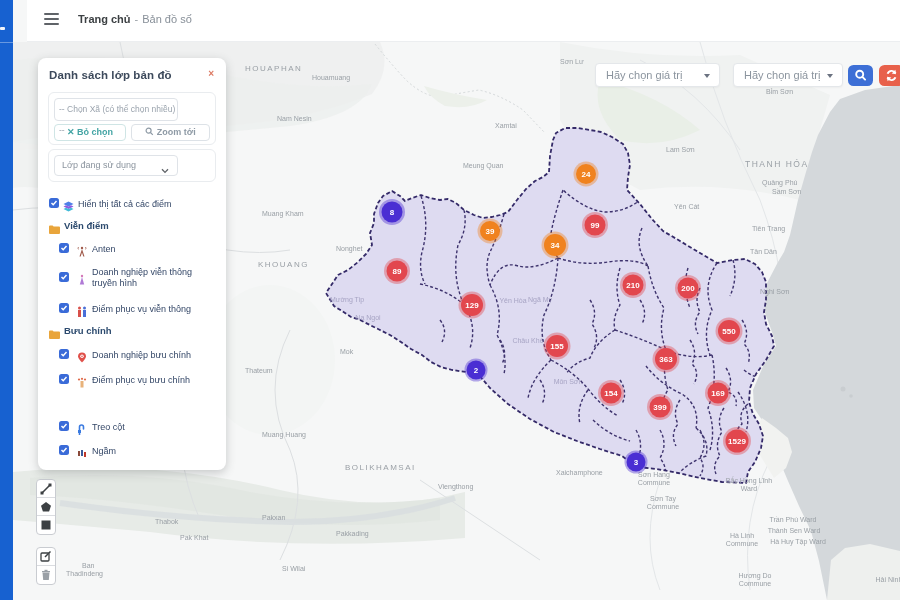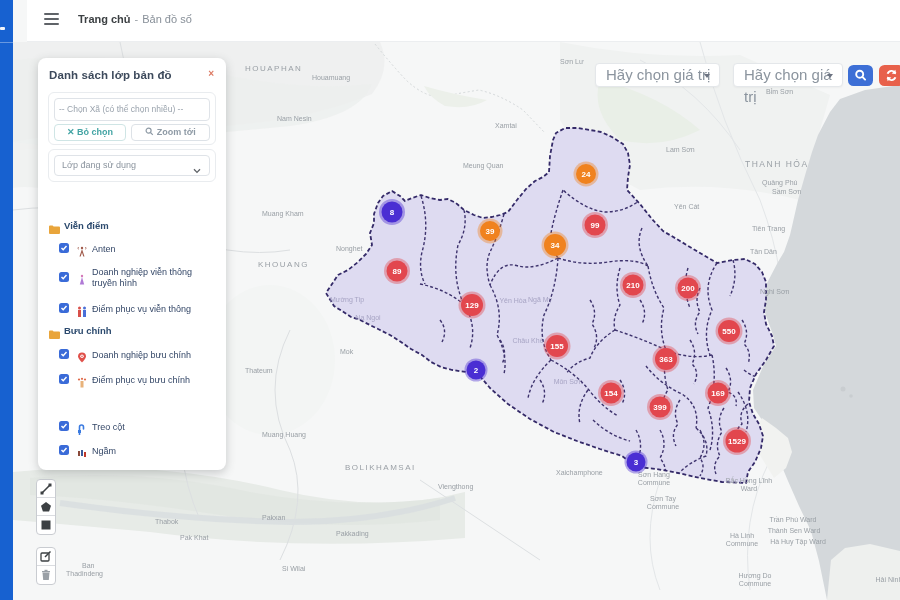--- a/index.html
+++ b/index.html
@@ -11,37 +11,37 @@
 #topbar { position:absolute; left:13px; top:0; width:887px; height:42px; background:#ffffff; border-bottom:1px solid #eceef0; z-index:25;margin-left:14px; }
 .burger { position:absolute; left:17px; top:13px; width:15px; height:12px; }
 .burger div { height:2px; background:#5f6368; margin-bottom:3px; border-radius:1px; }
 .crumb { position:absolute; left:51px; top:13px; font-size:11px; color:#3c4043; font-weight:bold; }
 .crumb .sep { color:#9aa0a6; font-weight:normal; padding:0 4px; }
 .crumb .sub { color:#878f98; font-weight:normal; }
 #mapsvg { position:absolute; left:0; top:0; z-index:1; }
 
 
 .tsel { position:absolute; height:24px; background:#fff; border:1px solid #e4e7ea; border-radius:4px; z-index:10;
-  font-size:15px; color:#8b949e; line-height:22px; padding-left:10px; box-shadow:0 1px 2px rgba(0,0,0,0.04);}
+  font-size:11px; color:#8b949e; line-height:22px; padding-left:10px; box-shadow:0 1px 2px rgba(0,0,0,0.04);}
 .tsel .arr { position:absolute; right:9px; top:10px; width:0; height:0; border-left:3.5px solid transparent; border-right:3.5px solid transparent; border-top:4.5px solid #6b7280; }
 #tsel1 { left:595px; top:63px; width:125px; }
 #tsel2 { left:733px; top:63px; width:110px; }
 .tbtn { position:absolute; top:65px; height:21px; border-radius:5.5px; z-index:10; }
 #btn-search { left:848px; width:25px; background:#3d6fd6; }
 #btn-refresh { left:879px; width:25px; background:#e8614b; }
 
 
 #panel { position:absolute; left:38px; top:58px; width:188px; height:412px; background:#fff; border-radius:8px;
   box-shadow:0 3px 10px rgba(60,64,67,0.25); z-index:20; }
 #panel h1 { font-size:11.5px; color:#3d4a5c; padding:11px 0 0 11px; letter-spacing:0.1px;}
 #panel .close { position:absolute; right:12px; top:10px; color:#dd7a63; font-size:10px; font-weight:bold; }
 .pbox { position:absolute; left:10px; width:168px; border:1px solid #e9ecef; border-radius:6px; background:#fff; }
 #pbox1 { top:34px; height:53px; }
 #pbox2 { top:91px; height:33px; }
-.psel { position:absolute; left:5px; width:156px; border:1px solid #dfe3e8; border-radius:4px; color:#9aa3ad; font-size:9px; }
+.psel { position:absolute; left:5px; width:124px; border:1px solid #dfe3e8; border-radius:4px; color:#9aa3ad; font-size:9px; }
 #psel1 { top:5px; height:23px; line-height:21px; padding-left:4px; font-size:8.5px;}
 #psel2 { top:5px; height:21px; line-height:19px; padding-left:7px; color:#8b949e;}
 .chev { position:absolute; right:8px; top:6px; color:#5f6368; font-size:9px; }
 .pbtn { position:absolute; top:31px; height:17px; border-radius:4px; font-size:9px; line-height:15px; text-align:center; }
 #pbtn1 { left:5px; width:72px; border:1px solid #cfe5e5; color:#43a4a4; font-weight:bold;}
 #pbtn2 { left:82px; width:79px; border:1px solid #dde2e7; color:#8e9aa5; font-weight:bold;}
 .row { position:absolute; left:0px; width:188px; height:12px; }
 .cb { position:absolute; width:10px; height:10px; background:#3a6bd8; border-radius:2.5px; }
 .cb svg { position:absolute; left:1px; top:1px; }
 .ricon { position:absolute; width:11px; height:11px; }
@@ -322,20 +322,33 @@
             <circle cx="3.6" cy="3.6" r="2.5" fill="none" stroke="#8e9aa5" stroke-width="1.2"></circle>
             <line x1="5.5" y1="5.5" x2="7.8" y2="7.8" stroke="#8e9aa5" stroke-width="1.2"></line>
           </svg> Zoom tới</div>
   </div>
   <div class="pbox" id="pbox2">
     <div class="psel" id="psel2">Lớp đang sử dụng<span class="chev"><svg width="8" height="6" viewBox="0 0 8 6">
               <path d="M1,1.2 L4,4.4 L7,1.2" stroke="#5f6368" stroke-width="1.3" fill="none"></path>
             </svg></span></div>
   </div>
 
+  <div class="row" style="top:140px;">
+    <span class="cb" style="left:11px;">
+          <svg width="8" height="8" viewBox="0 0 8 8">
+            <path d="M1.5,4 L3.2,5.8 L6.5,2" stroke="#fff" stroke-width="1.4" fill="none"></path>
+          </svg>
+        </span>
+    <span class="ricon" style="left:25px; top:0px;"><svg width="11" height="11" viewBox="0 0 11 11">
+            <path d="M5.5,0.5 L10.5,3 L5.5,5.5 L0.5,3 Z" fill="#4e7fe8"></path>
+            <path d="M0.5,5.5 L5.5,8 L10.5,5.5 L8,4.2 L5.5,5.5 L3,4.2 Z" fill="#8e5ce0"></path>
+            <path d="M0.5,8 L5.5,10.5 L10.5,8 L8,6.7 L5.5,8 L3,6.7 Z" fill="#3fb9d8"></path>
+          </svg></span>
+    <span class="rtext" style="left:40px; top:1px;">Hiển thị tất cả các điểm</span>
+  </div>
   <div class="row" style="top:162px;">
     <span class="ricon" style="left:11px;"><svg width="11" height="9" viewBox="0 0 11 9">
             <path d="M0,1.5 Q0,0.5 1,0.5 L3.6,0.5 L4.6,1.6 L10,1.6 Q11,1.6 11,2.6 L11,8 Q11,9 10,9 L1,9 Q0,9 0,8 Z" fill="#e9a53b"></path>
           </svg></span>
     <span class="ftext" style="left:26px; top:0px;">Viễn điểm</span>
   </div>
   <div class="row" style="top:185px;">
     <span class="cb" style="left:21px;">
           <svg width="8" height="8" viewBox="0 0 8 8">
             <path d="M1.5,4 L3.2,5.8 L6.5,2" stroke="#fff" stroke-width="1.4" fill="none"></path>

